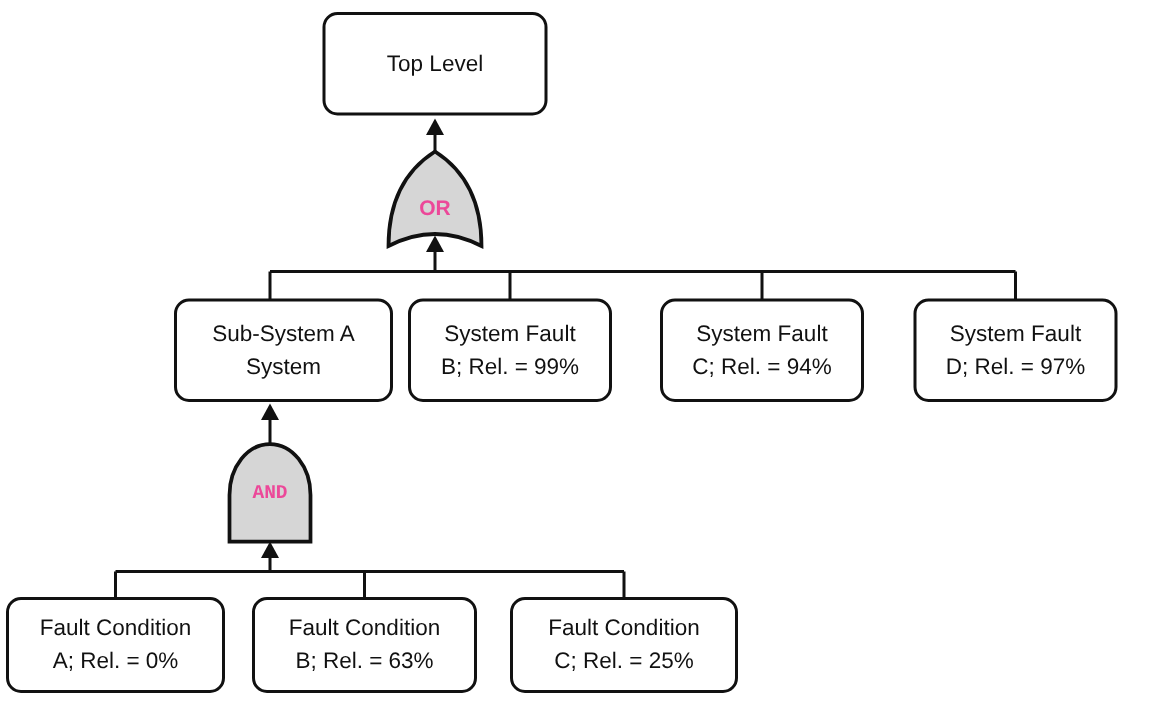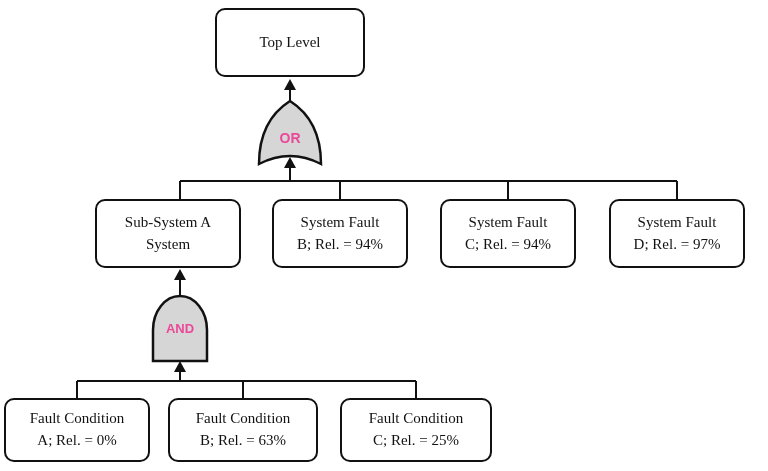--- a/index.html
+++ b/index.html
@@ -29,30 +29,29 @@
     border-radius: 10px;
     display: flex;
     flex-direction: column;
     align-items: center;
     justify-content: center;
     text-align: center;
     font-size: 15px;
     line-height: 1.45;
     color: #111111;
     font-weight: 500;
-    font-family: Liberation Serif, serif;
   }
   .gate-label {
     position: absolute;
     text-align: center;
     font-weight: bold;
     color: #ec4899;
   }
   .gate-label.or { font-size: 14px; }
-  .gate-label.and { font-size: 13px; }
+  .gate-label.and { font-size: 13px; font-family: Liberation Mono, monospace; }
 </style>
 </head>
 <body>
 
 <div class="canvas">
 
   <svg class="wires" viewBox="0 0 768 471" xmlns="http://www.w3.org/2000/svg">
 
     <line x1="290" y1="101" x2="290" y2="88" stroke="#111111" stroke-width="2"></line>
     <polygon points="290,79 284,90 296,90" fill="#111111"></polygon>
@@ -79,28 +78,28 @@
     <line x1="77" y1="381" x2="416" y2="381" stroke="#111111" stroke-width="2"></line>
     <line x1="77" y1="381" x2="77" y2="399" stroke="#111111" stroke-width="2"></line>
     <line x1="243" y1="381" x2="243" y2="399" stroke="#111111" stroke-width="2"></line>
     <line x1="416" y1="381" x2="416" y2="399" stroke="#111111" stroke-width="2"></line>
   </svg>
 
   <div class="node" style="left:215px; top:8px; width:150px; height:69px;">
     <span>Top Level</span>
   </div>
 
-  <div class="node" style="left:95px; top:199px; width:146px; height:69px;">
+  <div class="node" style="left:116px; top:199px; width:146px; height:69px;">
     <span>Sub-System A</span>
     <span>System</span>
   </div>
 
   <div class="node" style="left:272px; top:199px; width:136px; height:69px;">
     <span>System Fault</span>
-    <span>B; Rel. = 94%</span>
+    <span>B; Rel. = 99%</span>
   </div>
 
   <div class="node" style="left:440px; top:199px; width:136px; height:69px;">
     <span>System Fault</span>
     <span>C; Rel. = 94%</span>
   </div>
 
   <div class="node" style="left:609px; top:199px; width:136px; height:69px;">
     <span>System Fault</span>
     <span>D; Rel. = 97%</span>

